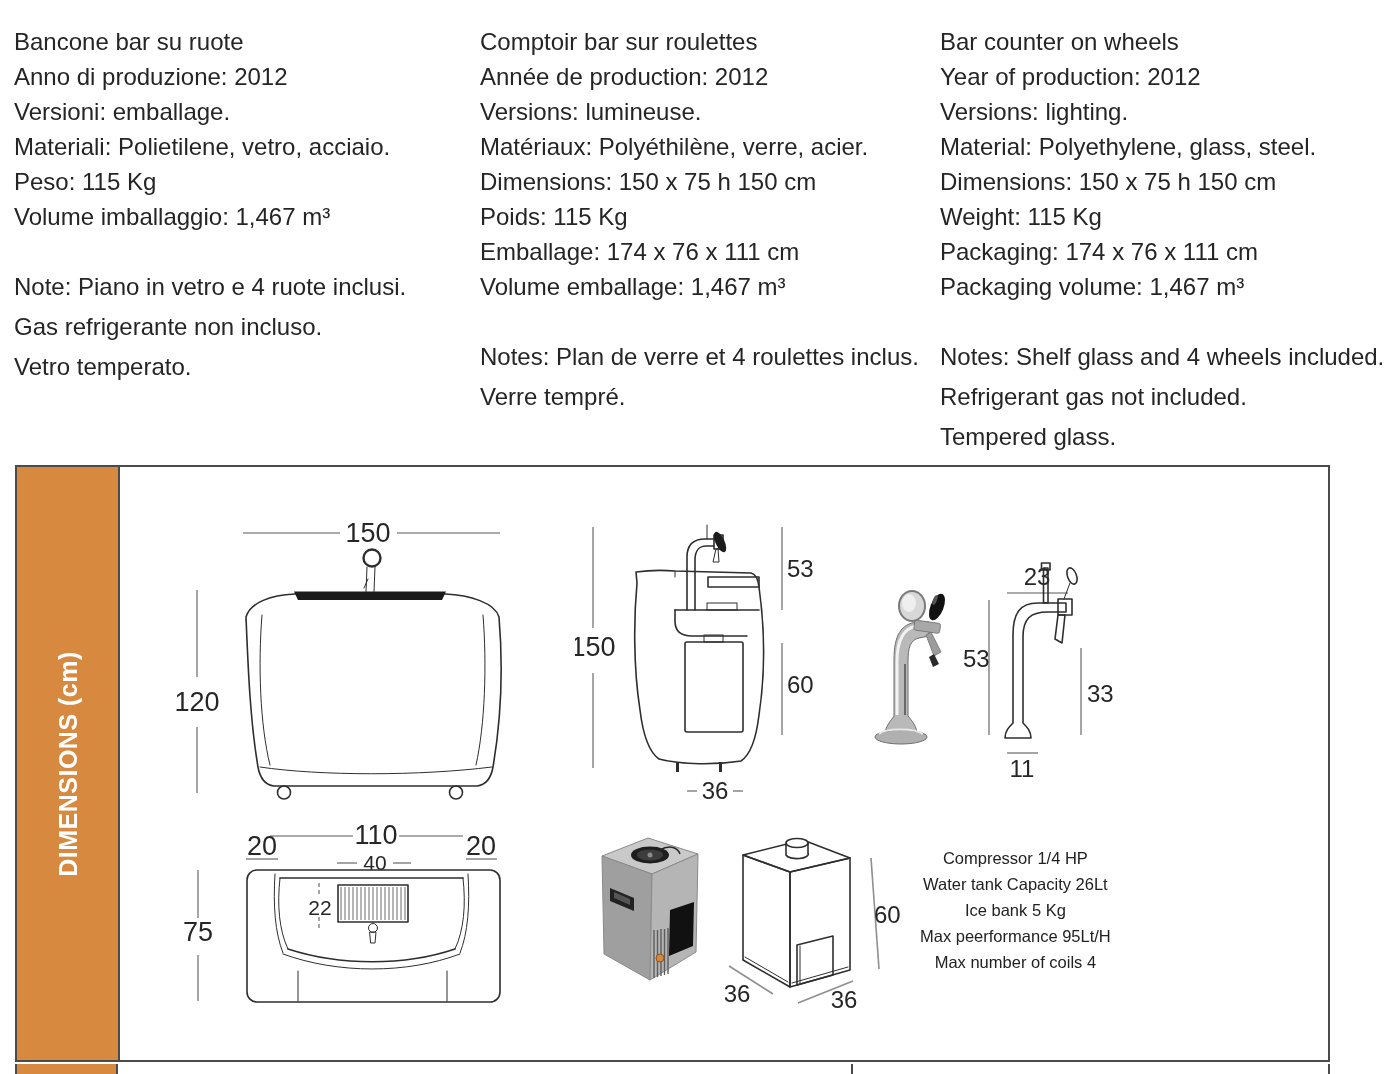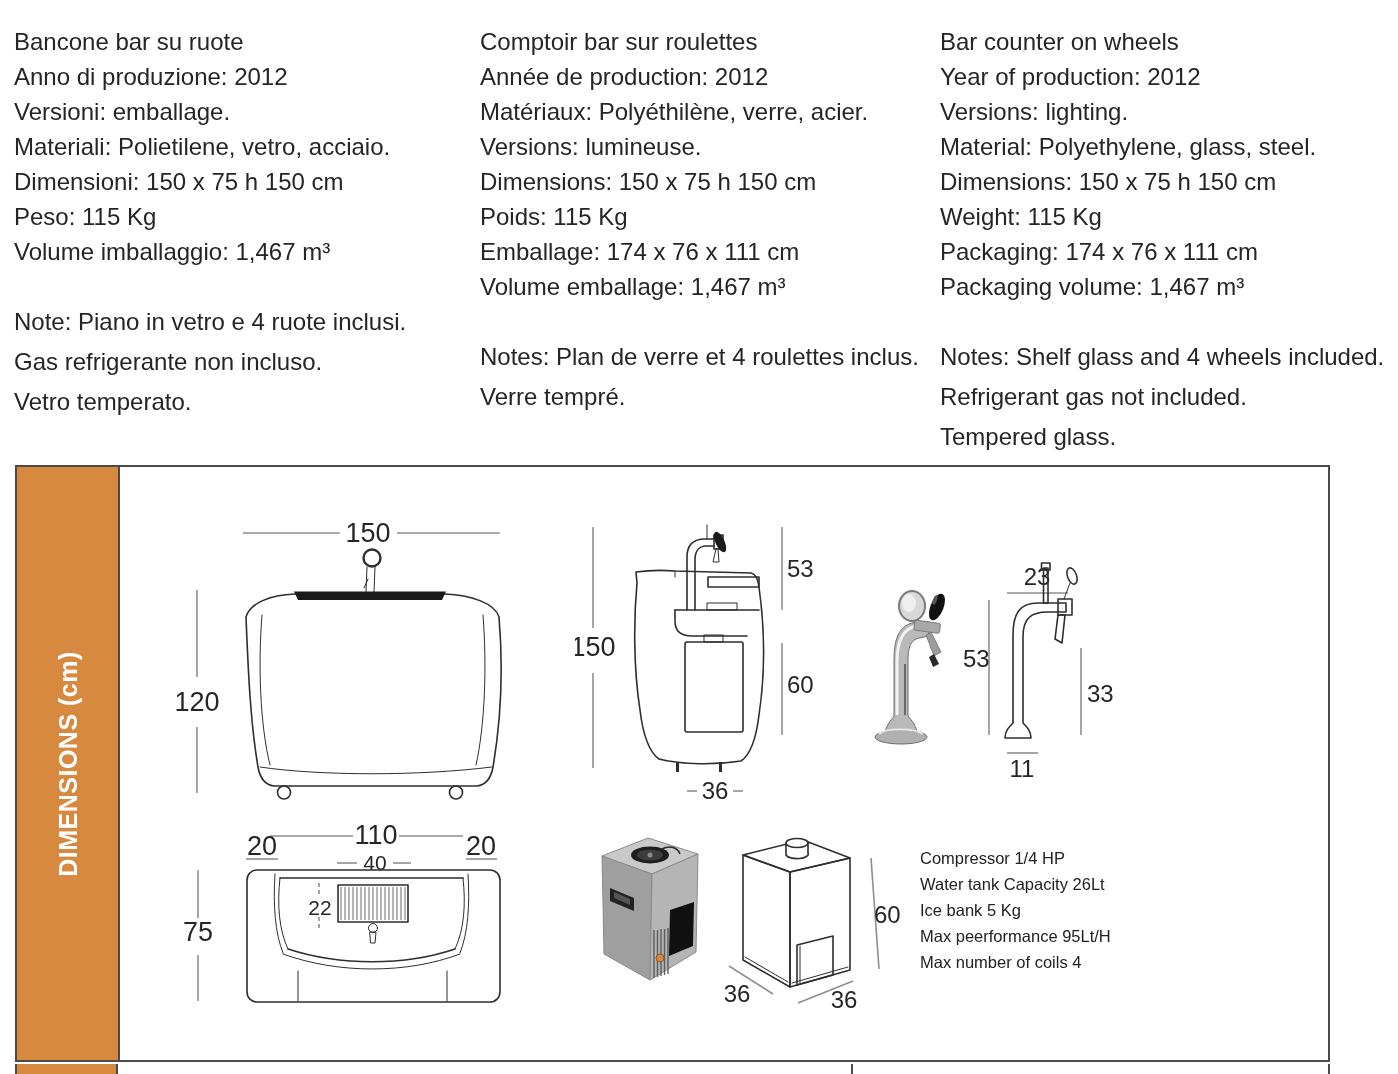--- a/index.html
+++ b/index.html
@@ -12,21 +12,21 @@
   .dim-panel{position:absolute;left:15px;top:465px;width:1315px;height:597px;
              border:2px solid #4b4b4b;box-sizing:border-box;background:#fff;}
   .dim-sidebar{position:absolute;left:0;top:0;width:101px;height:100%;
                border-right:2px solid #4b4b4b;box-sizing:content-box;}
   .dim-sidebar-label{position:absolute;left:50%;top:50%;
                      transform:translate(-50%,-50%) rotate(-90deg);
                      white-space:nowrap;color:#fff;font-weight:700;font-size:25px;
                      letter-spacing:0.5px;}
   .drawing{position:absolute;}
   .cooler-specs{position:absolute;left:920px;top:845px;font-size:16.5px;line-height:26px;
-                color:#222;white-space:nowrap;}
+                color:#222;white-space:nowrap;text-align:center;}
   .sliver{position:absolute;left:15px;top:1064px;width:1315px;height:10px;
           border-left:2px solid #4b4b4b;border-right:2px solid #4b4b4b;box-sizing:border-box;}
   .sliver-accent{position:absolute;left:0;top:0;width:99px;height:10px;
                  border-right:2px solid #4b4b4b;}
   .sliver-divider{position:absolute;left:834px;top:0;width:2px;height:10px;background:#4b4b4b;}
   svg text{font-family:"Liberation Sans",sans-serif;fill:#262626;}
   .dim-label{font-size:24px;}
   .dim-label-lg{font-size:27px;}
   .dim-label-sm{font-size:21px;}
   .outline{fill:none;stroke:#2e2e2e;stroke-width:1.6;stroke-linecap:round;stroke-linejoin:round;}
@@ -36,35 +36,34 @@
 </head>
 <body>
 
 <div class="page">
 
   <div class="spec-col" style="left:14px;">
     <span class="spec-line">Bancone bar su ruote</span>
     <span class="spec-line">Anno di produzione: 2012</span>
     <span class="spec-line">Versioni: emballage.</span>
     <span class="spec-line">Materiali: Polietilene, vetro, acciaio.</span>
-    <span class="spec-line">Dimensioni: 150 x 75 h 150 cm</span>
     <span class="spec-line">Peso: 115 Kg</span>
     <span class="spec-line">Volume imballaggio: 1,467 m³</span>
     <div class="notes">
       <span class="note-line">Note: Piano in vetro e 4 ruote inclusi.</span>
       <span class="note-line">Gas refrigerante non incluso.</span>
       <span class="note-line">Vetro temperato.</span>
     </div>
   </div>
 
   <div class="spec-col" style="left:480px;">
     <span class="spec-line">Comptoir bar sur roulettes</span>
     <span class="spec-line">Année de production: 2012</span>
+    <span class="spec-line">Versions: lumineuse.</span>
     <span class="spec-line">Matériaux: Polyéthilène, verre, acier.</span>
-    <span class="spec-line">Versions: lumineuse.</span>
     <span class="spec-line">Dimensions: 150 x 75 h 150 cm</span>
     <span class="spec-line">Poids: 115 Kg</span>
     <span class="spec-line">Emballage: 174 x 76 x 111 cm</span>
     <span class="spec-line">Volume emballage: 1,467 m³</span>
     <div class="notes">
       <span class="note-line">Notes: Plan de verre et 4 roulettes inclus.</span>
       <span class="note-line">Verre tempré.</span>
     </div>
   </div>
 

